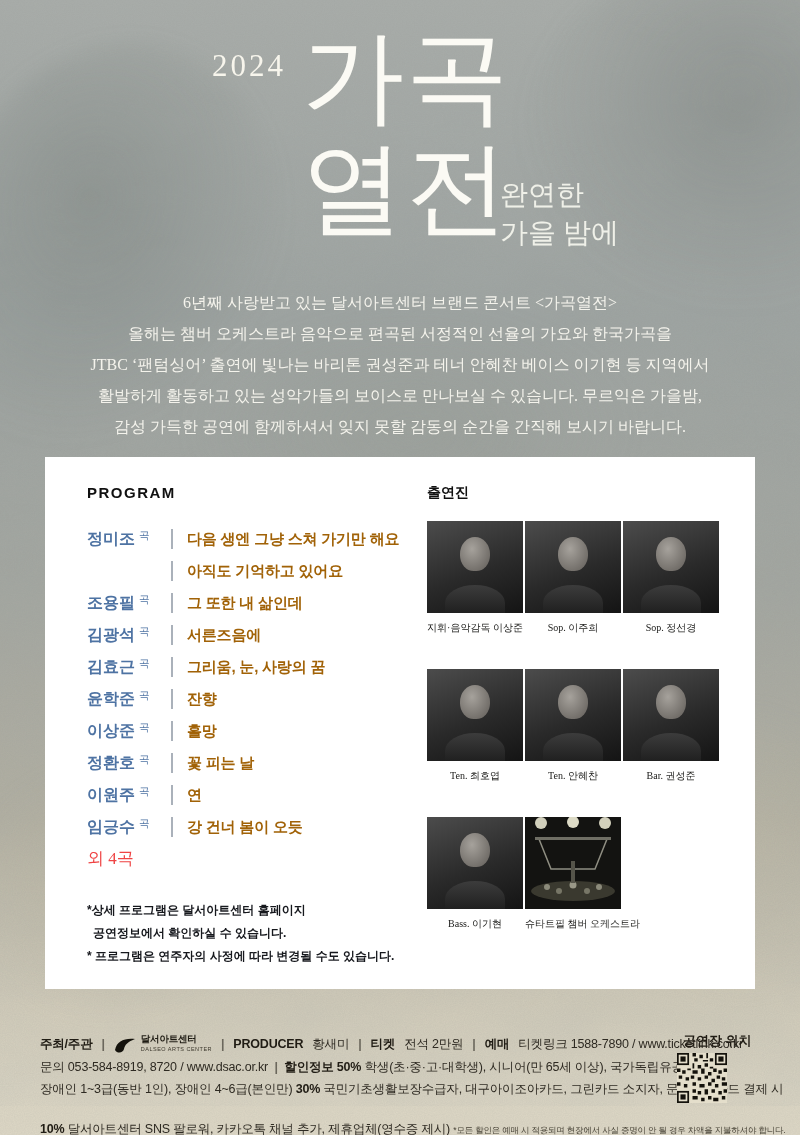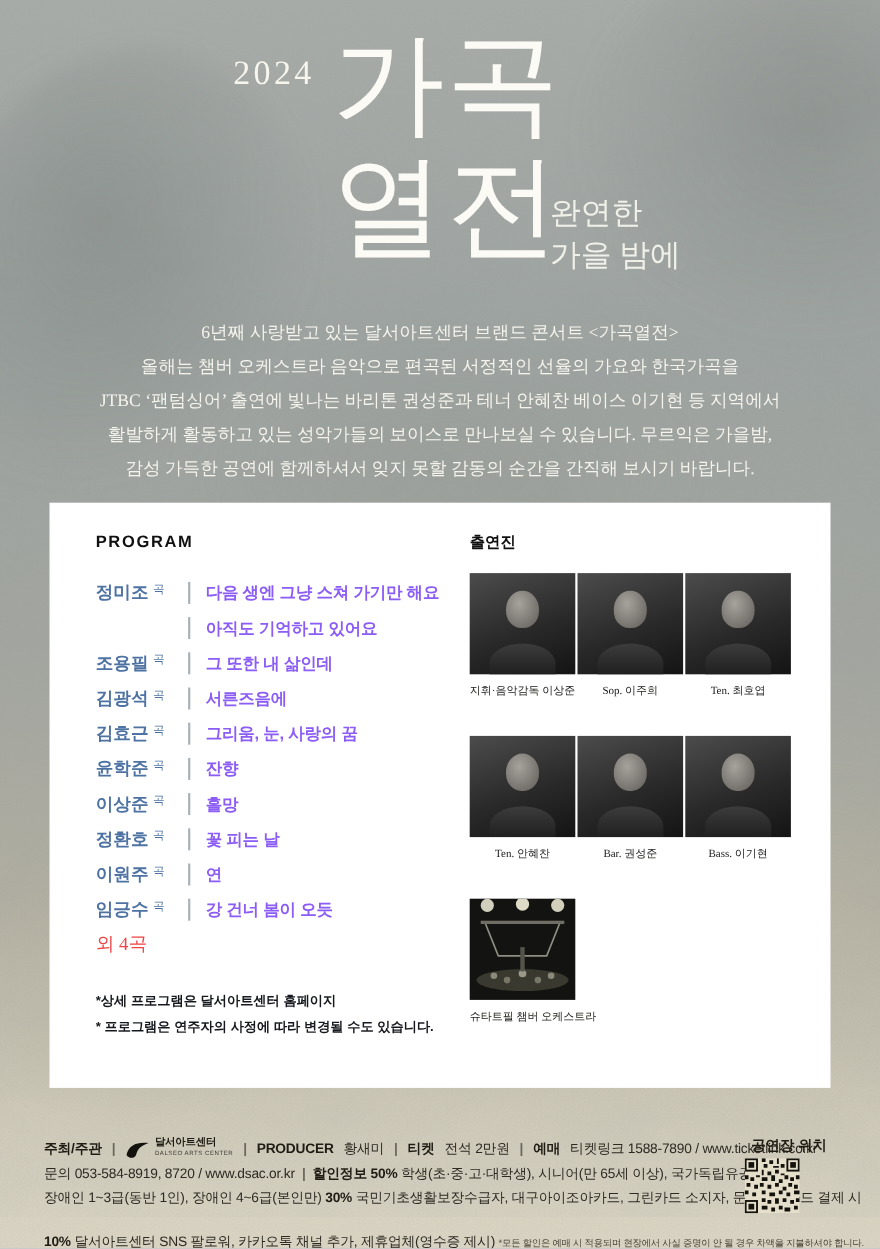--- a/index.html
+++ b/index.html
@@ -26,21 +26,21 @@
         font-family:"Liberation Serif","DejaVu Serif",serif;font-size:16px;line-height:31px;color:#f4f3ec;}
   
   .card{position:absolute;z-index:2;left:45px;top:457px;width:710px;height:532px;background:#ffffff;}
   .prog-head{position:absolute;left:42px;top:27px;font-size:15px;font-weight:bold;letter-spacing:1.5px;color:#101010;}
   .prog-list{position:absolute;left:42px;top:66px;}
   .prog-row{display:flex;align-items:center;height:32px;}
   .composer-cell{width:84px;display:flex;align-items:flex-start;}
   .composer{font-family:"Liberation Serif","DejaVu Serif",serif;font-size:16px;font-weight:bold;color:#4e73a3;}
   .suffix{font-size:10.5px;color:#4e73a3;margin-left:4px;}
   .vline{width:2px;height:20px;background:#aab1ba;margin-right:14px;flex:none;}
-  .song{font-size:15px;font-weight:bold;color:#8b5cf6;letter-spacing:-0.2px;white-space:nowrap;}
+  .song{font-size:15px;font-weight:bold;color:#a16207;letter-spacing:-0.2px;white-space:nowrap;}
   .prog-extra{position:absolute;left:42px;top:390px;font-family:"Liberation Serif","DejaVu Serif",serif;font-size:17px;color:#ef4444;}
   .prog-notes{position:absolute;left:42px;top:442px;font-size:12px;font-weight:bold;color:#16181d;line-height:23px;}
   .prog-notes .indent{padding-left:6px;}
   
   .cast-head{position:absolute;left:382px;top:27px;font-size:14px;font-weight:bold;color:#101010;}
   .cast-grid{position:absolute;left:382px;top:64px;display:grid;grid-template-columns:repeat(3,96px);column-gap:2px;}
   .cast-card{width:96px;height:148px;}
   .photo{position:relative;width:96px;height:92px;overflow:hidden;background:linear-gradient(160deg,#4c4c4c 0%,#2a2a2a 55%,#141414 100%);}
   .photo .head{position:absolute;left:33px;top:16px;width:30px;height:34px;border-radius:50% 50% 46% 46%;
                background:radial-gradient(ellipse at 40% 35%,#a6a29c,#716d68 75%);}
@@ -194,38 +194,46 @@
           </span>
         <span class="vline"></span>
         <span class="song">강 건너 봄이 오듯</span>
       </div>
     </div>
 
     <div class="prog-extra">외 4곡</div>
 
     <div class="prog-notes">
       <div>*상세 프로그램은 달서아트센터 홈페이지</div>
+      <div class="indent">공연정보에서 확인하실 수 있습니다.</div>
       <div>* 프로그램은 연주자의 사정에 따라 변경될 수도 있습니다.</div>
     </div>
 
     <div class="cast-head">출연진</div>
     <div class="cast-grid">
       <div class="cast-card">
         <div class="photo">
             <div class="head"></div>
             <div class="torso"></div>
           </div>
         <div class="caption">지휘·음악감독 이상준</div>
       </div>
       <div class="cast-card">
         <div class="photo">
             <div class="head"></div>
             <div class="torso"></div>
           </div>
         <div class="caption">Sop. 이주희</div>
+      </div>
+      <div class="cast-card">
+        <div class="photo">
+            <div class="head"></div>
+            <div class="torso"></div>
+          </div>
+        <div class="caption">Sop. 정선경</div>
       </div>
       <div class="cast-card">
         <div class="photo">
             <div class="head"></div>
             <div class="torso"></div>
           </div>
         <div class="caption">Ten. 최호엽</div>
       </div>
       <div class="cast-card">
         <div class="photo">

